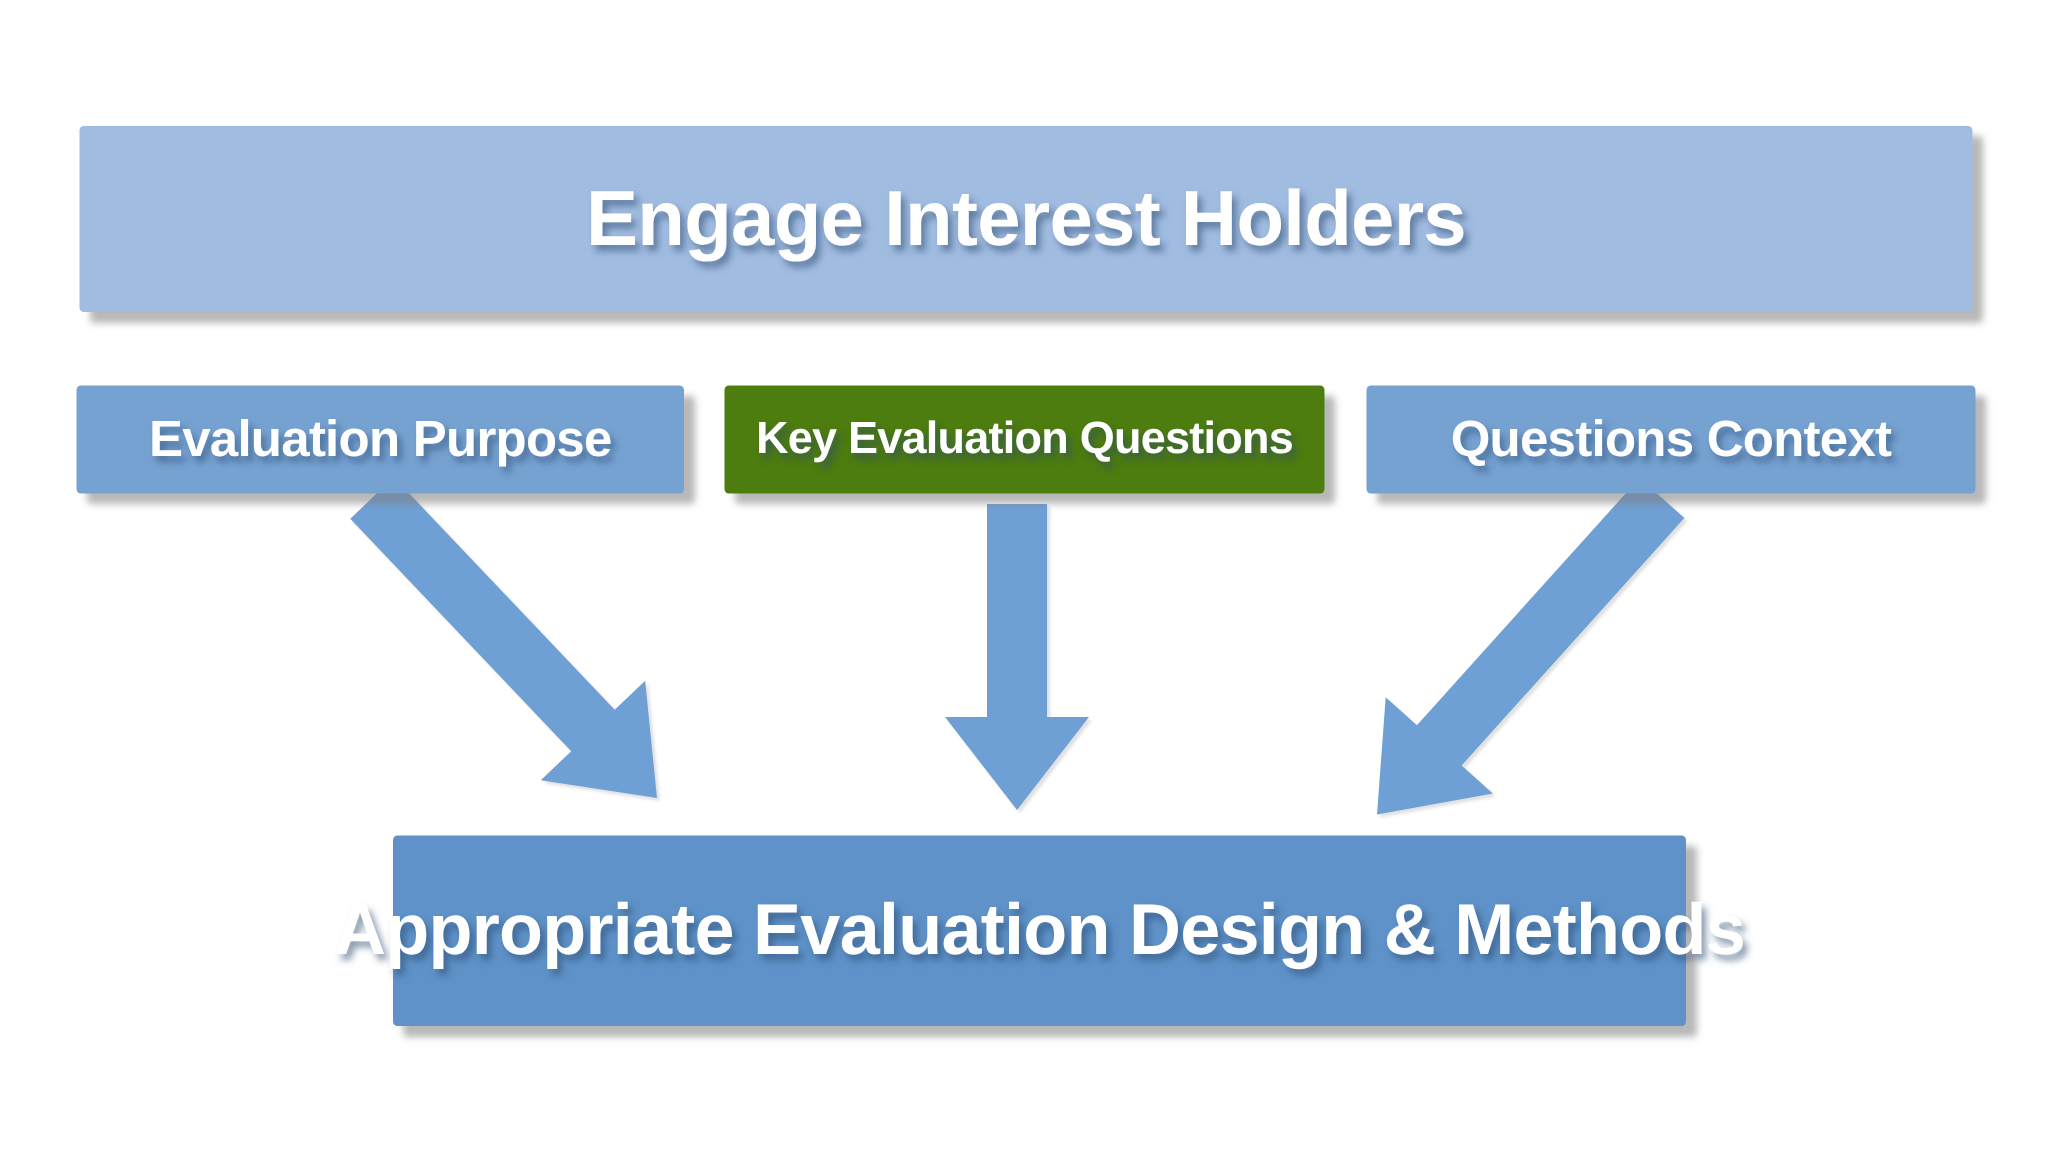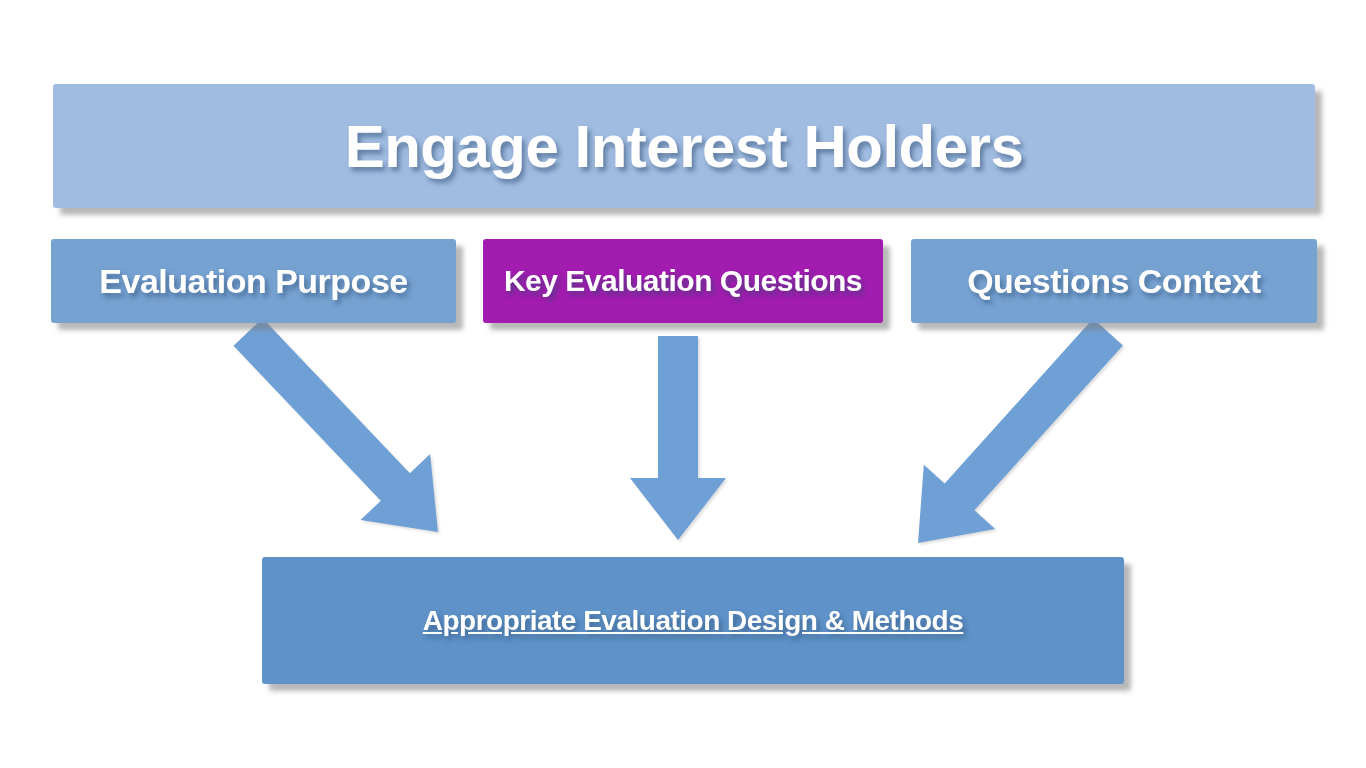--- a/index.html
+++ b/index.html
@@ -32,42 +32,41 @@
     text-shadow: 3px 4px 5px rgba(42, 72, 112, 0.55);
     letter-spacing: -0.5px;
   }
   .header-box {
     left: 53px;
     top: 84px;
     width: 1262px;
     height: 124px;
   }
   .header-box .label {
-    font-size: 60px;
+    font-size: 52px;
   }
   .input-box {
-    top: 239px;
-    height: 84px;
+    top: 257px;
+    height: 72px;
   }
   .input-box .label {
     font-size: 34px;
   }
   .input-box-1 { left: 51px;  width: 405px; }
   .input-box-2 { left: 483px; width: 400px; }
   .input-box-2 .label { font-size: 30px; }
   .input-box-3 { left: 911px; width: 406px; }
   .output-box {
     left: 262px;
     top: 557px;
     width: 862px;
     height: 127px;
   }
   .output-box .label {
-    font-size: 28px;
-    text-decoration: underline;
+    font-size: 48px;
   }
   .arrow-layer {
     position: absolute;
     left: 0;
     top: 0;
     width: 1366px;
     height: 768px;
     z-index: 1;
     pointer-events: none;
   }
@@ -87,21 +86,21 @@
   </svg>
 
   <div class="box header-box" style="background-color: rgb(161, 188, 225);">
     <span class="label">Engage Interest Holders</span>
   </div>
 
   <div class="box input-box input-box-1" style="background-color: rgb(118, 162, 210);">
     <span class="label">Evaluation Purpose</span>
   </div>
 
-  <div class="box input-box input-box-2" style="background-color: #a21caf;">
+  <div class="box input-box input-box-2" style="background-color: #4d7c0f;">
     <span class="label">Key Evaluation Questions</span>
   </div>
 
   <div class="box input-box input-box-3" style="background-color: rgb(118, 162, 210);">
     <span class="label">Questions Context</span>
   </div>
 
   <div class="box output-box" style="background-color: rgb(94, 146, 200);">
     <span class="label">Appropriate Evaluation Design &amp; Methods</span>
   </div>

